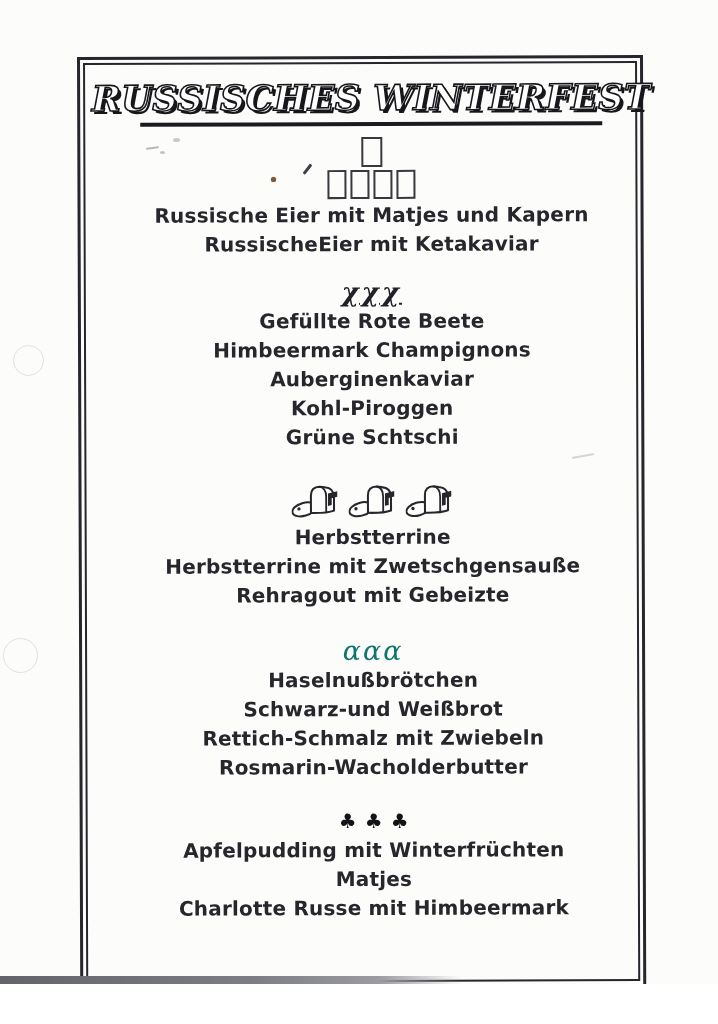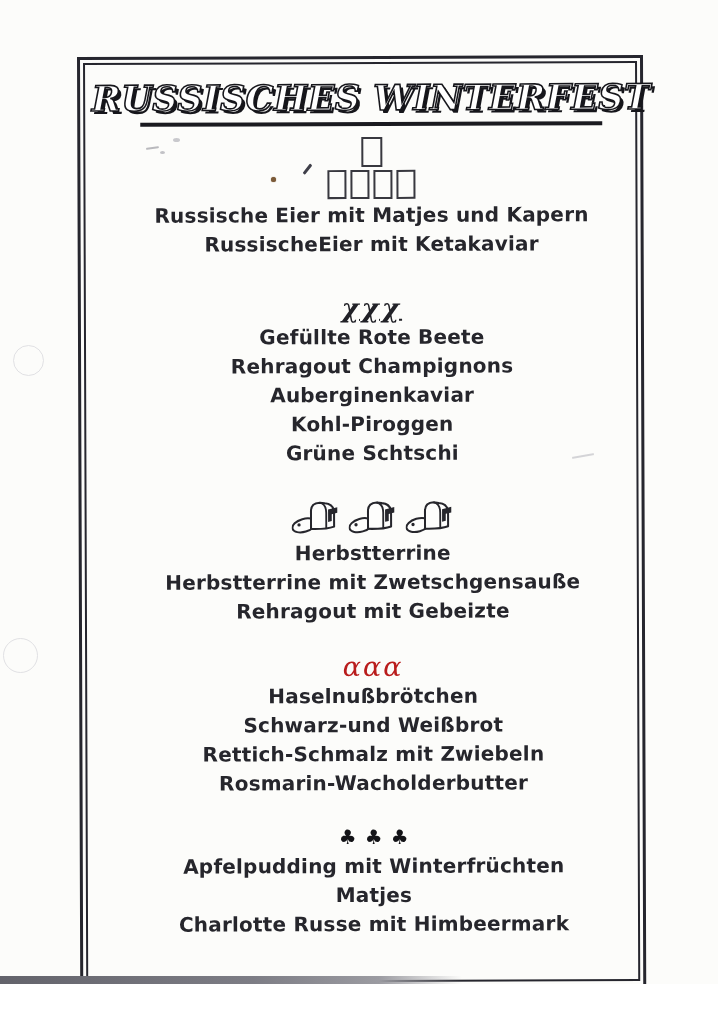--- a/index.html
+++ b/index.html
@@ -44,30 +44,30 @@
   .sep-boxes-1 .tofu { width:17px; height:26px; }
 
   .items { display:flex; flex-direction:column; align-items:center; }
   .item {
     font-weight:700; font-size:20px; line-height:29px; letter-spacing:0.2px;
     color:#26262c; white-space:nowrap;
   }
 
   .items-0 { margin-top:2px; }
   .sep-chi {
-    margin-top:34px;
+    margin-top:18px;
     font-family:"DejaVu Serif", serif; font-style:italic; font-weight:700;
     font-size:26px; line-height:30px; letter-spacing:3px; color:#212127;text-decoration:underline;
   }
   .sep-mailboxes { margin-top:26px; height:42px; gap:9px; }
   .items-2 { margin-top:3px; }
   .sep-alpha {
     margin-top:26px;
     font-family:"DejaVu Serif", serif; font-style:italic;
-    font-size:27px; line-height:30px; letter-spacing:2px; color:#b91c1c;
+    font-size:27px; line-height:30px; letter-spacing:2px; color:#0f766e;
   }
   .sep-clubs {
     margin-top:27px;
     font-size:20px; line-height:25px; letter-spacing:8px; padding-left:8px;
     color:#131317;
   }
   .items-4 { margin-top:2px; }
 
   .mailbox { width:48px; height:40px; }
 
@@ -114,21 +114,21 @@
 
         <div class="items items-0">
           <div class="item">Russische Eier mit Matjes und Kapern</div>
           <div class="item">RussischeEier mit Ketakaviar</div>
         </div>
 
         <div class="sep sep-chi">χχχ</div>
 
         <div class="items items-1">
           <div class="item">Gefüllte Rote Beete</div>
-          <div class="item">Rehragout Champignons</div>
+          <div class="item">Himbeermark Champignons</div>
           <div class="item">Auberginenkaviar</div>
           <div class="item">Kohl-Piroggen</div>
           <div class="item">Grüne Schtschi</div>
         </div>
 
         <div class="sep sep-mailboxes">
           <svg class="mailbox" viewBox="0 0 52 42">
             <ellipse cx="13.5" cy="32" rx="13" ry="7" transform="rotate(-16 13.5 32)" fill="#fdfdfc" stroke="#26262c" stroke-width="2.2"></ellipse>
             <circle cx="8" cy="31.5" r="1.8" fill="#26262c"></circle>
             <path d="M21 36 L21 17 Q21 7.5 30.5 7.5 L36 8.2 Q46 9 46 19 L46 33.5 Q38 36.5 21 36 Z" fill="#fdfdfc" stroke="#26262c" stroke-width="2.2" stroke-linejoin="round"></path>

